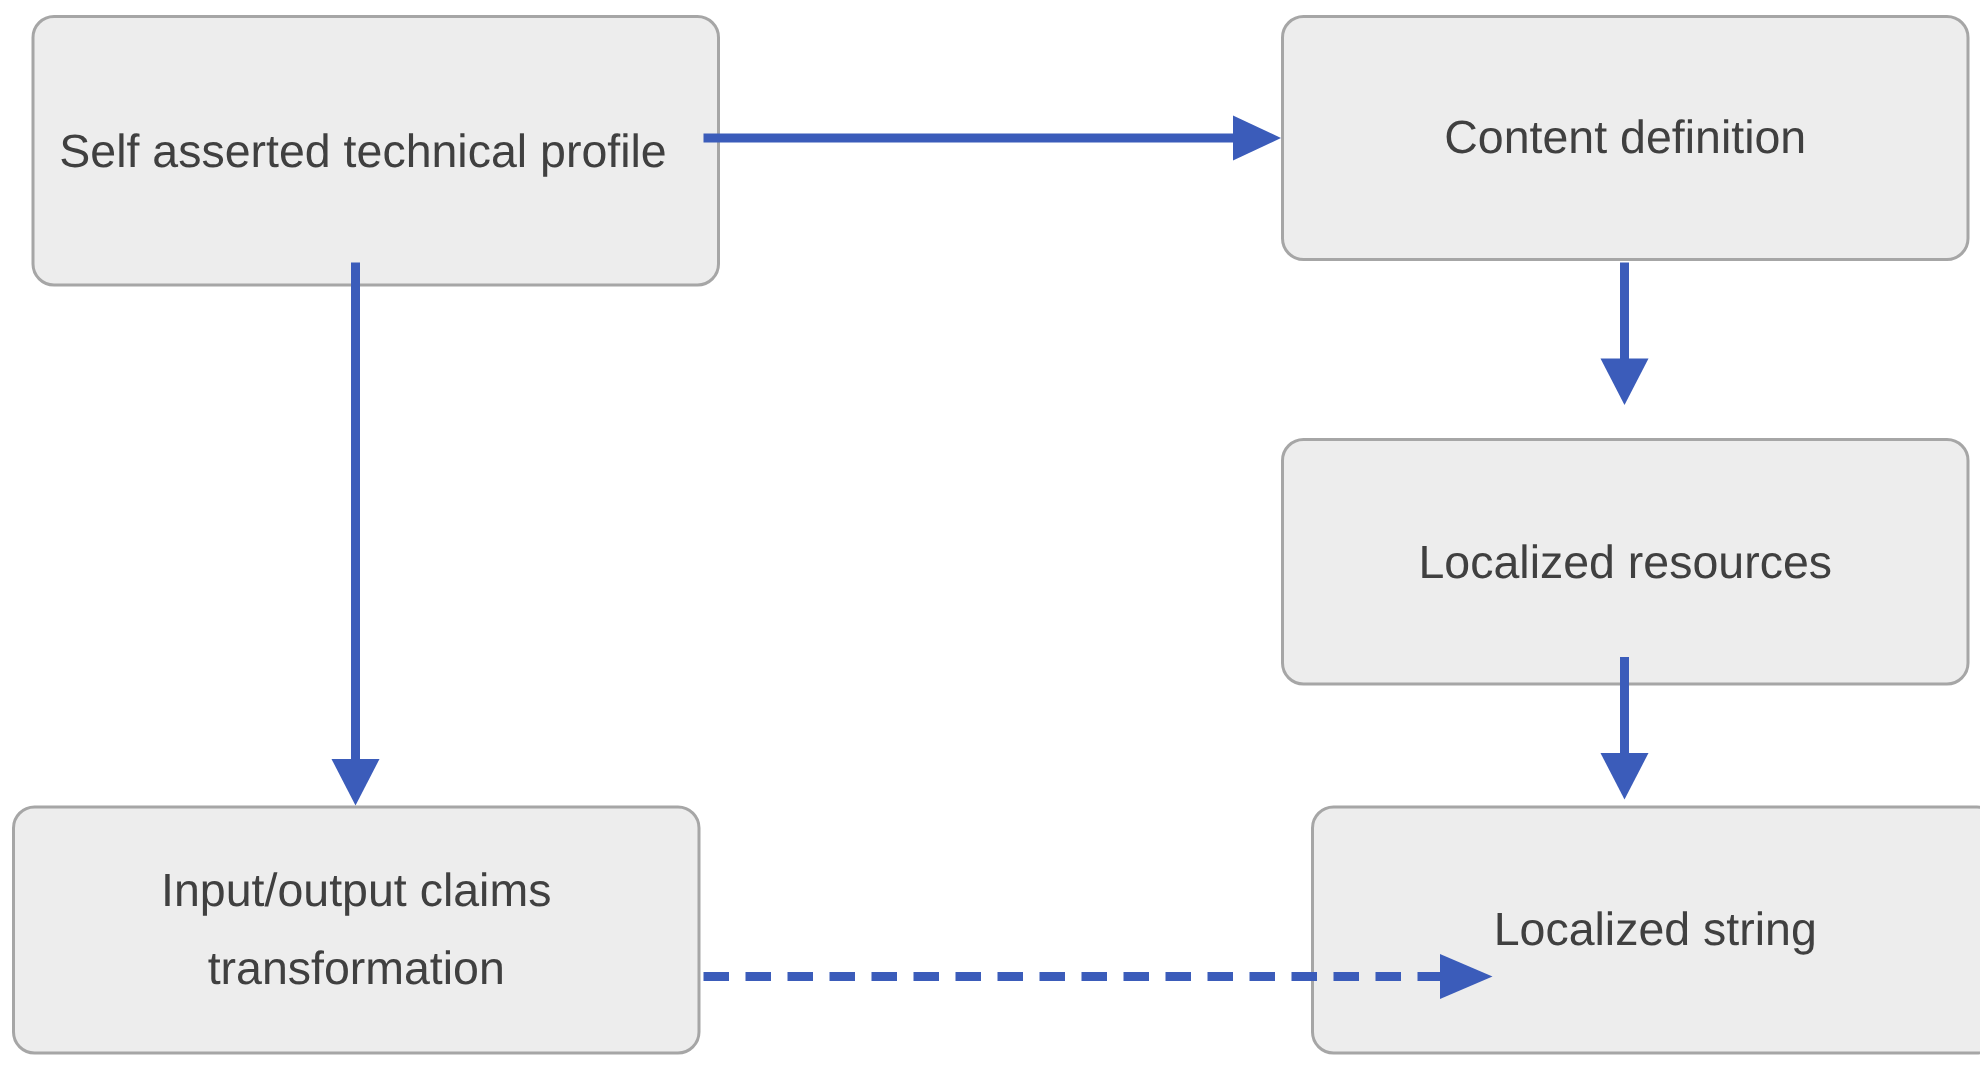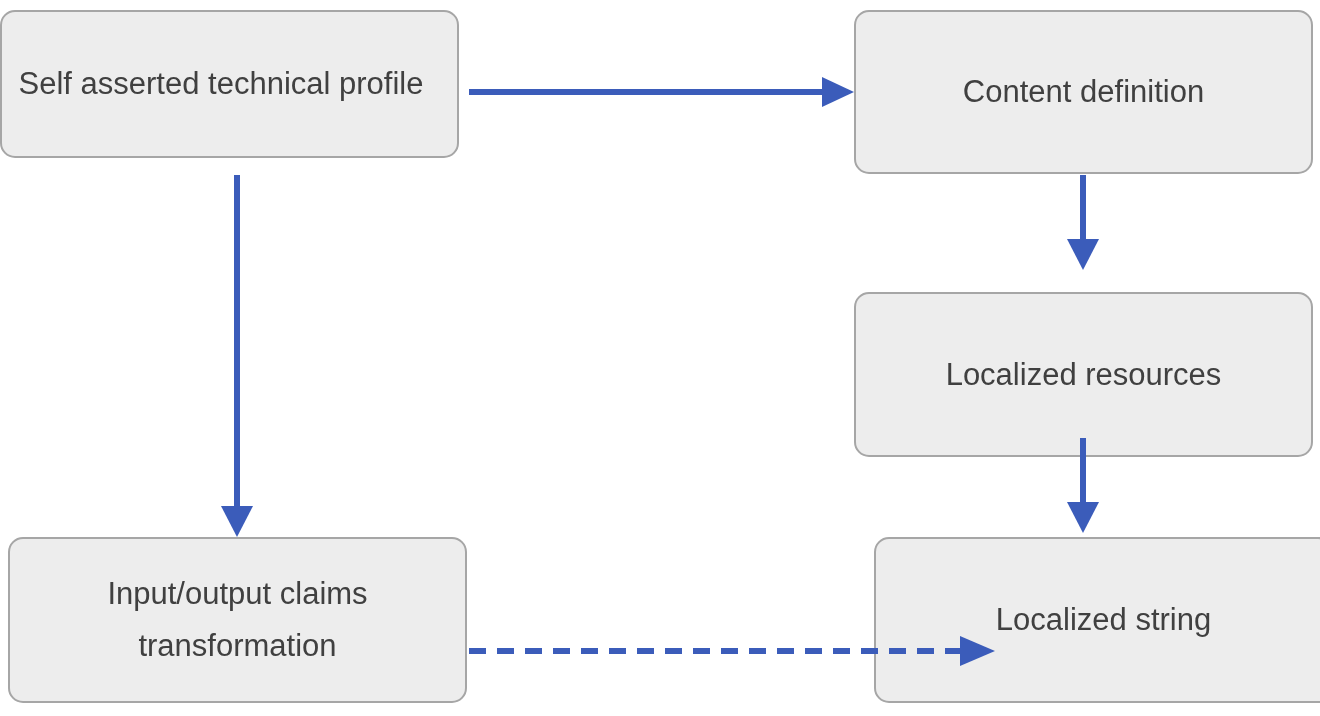--- a/index.html
+++ b/index.html
@@ -28,21 +28,21 @@
     text-align: center;
     color: #404040;
     font-size: 31px;
     line-height: 52px;
     padding: 0 28px;
     z-index: 1;
   }
   .node .em {
     font-weight: bold;
   }
-  #box-self-asserted        { left: 0;   top: 10px;  width: 459px; height: 148px; padding-left: 11px; }
+  #box-self-asserted        { left: 21px;   top: 10px;  width: 459px; height: 181px; padding-left: 11px; }
   #box-content-definition   { left: 854px; top: 10px;  width: 459px; height: 164px; }
   #box-localized-resources  { left: 854px; top: 272px; width: 459px; height: 165px; margin-top: 20px; }
   #box-localized-string     { left: 854px; top: 537px; width: 459px; height: 166px; margin-left: 20px; }
   #box-claims-transform     { left: 8px;   top: 537px; width: 459px; height: 166px; align-items: center; }
   .edges-overlay {
     position: absolute;
     left: 0;
     top: 0;
     width: 1320px;
     height: 716px;

